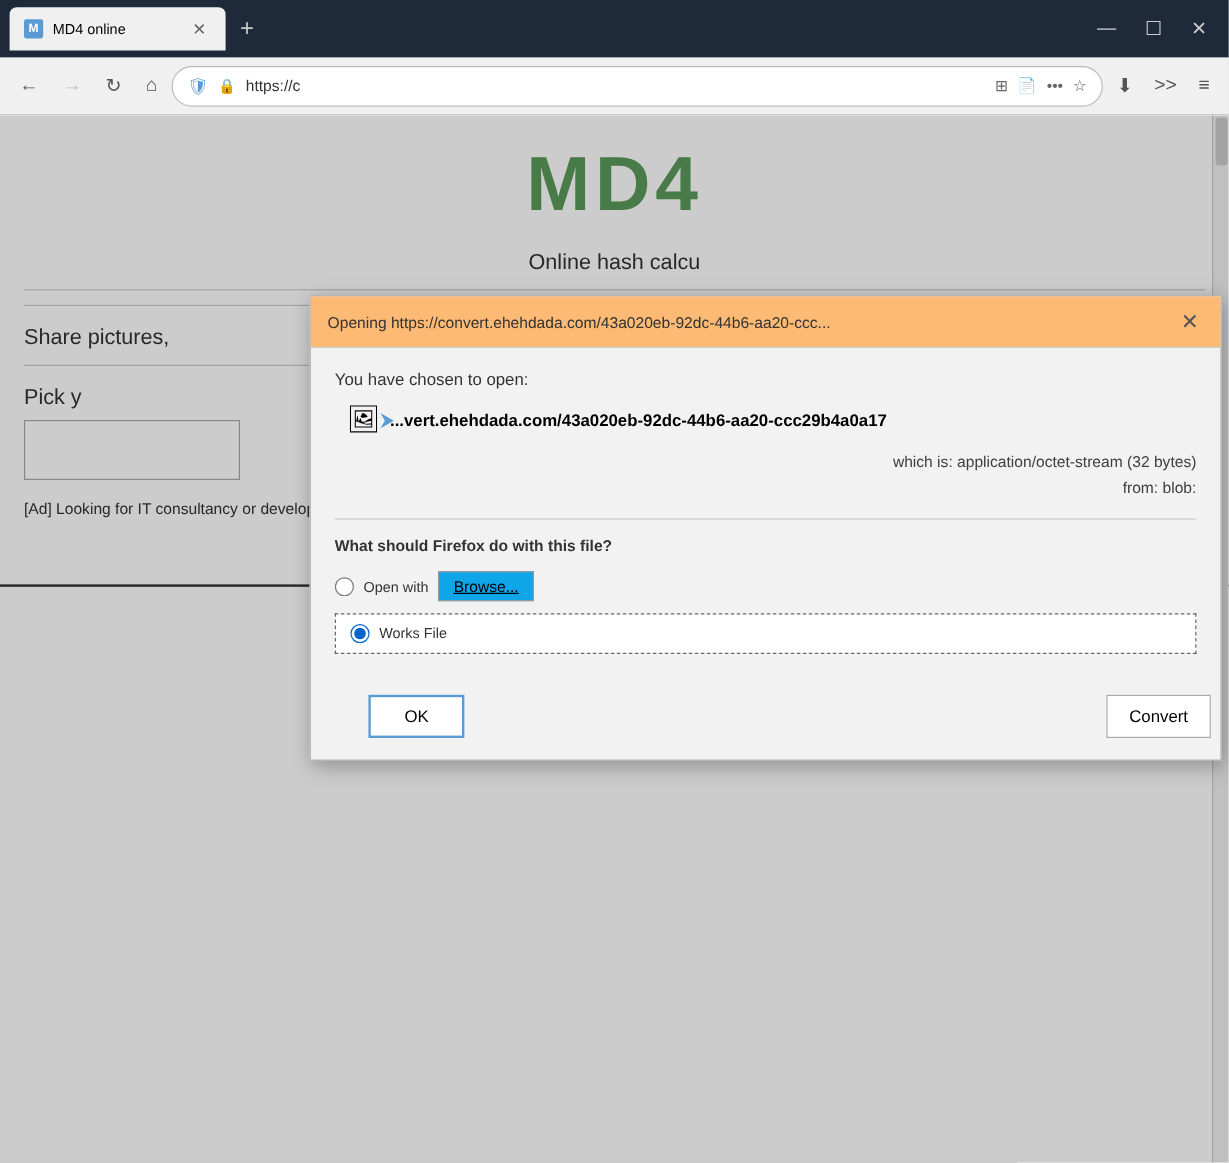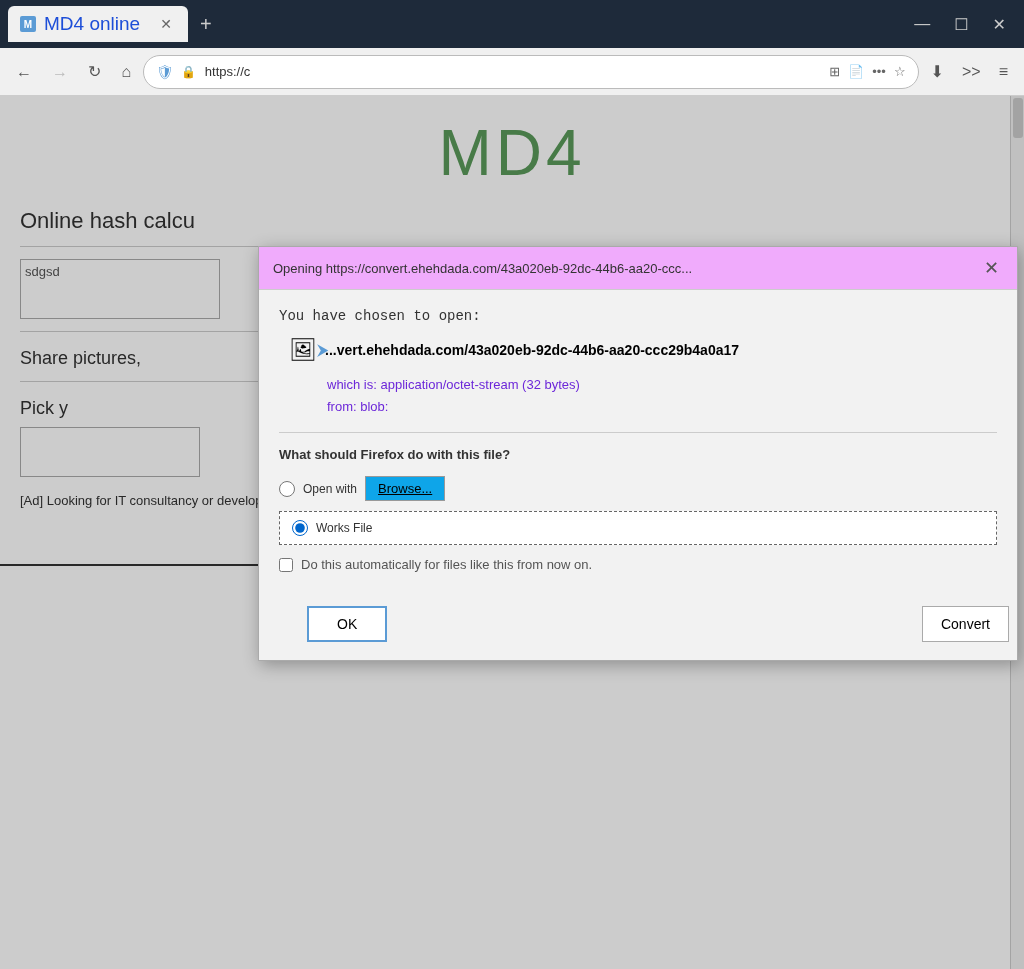--- a/index.html
+++ b/index.html
@@ -33,22 +33,22 @@
     }
     .browser-tab-icon {
       width: 16px;
       height: 16px;
       background: #5b9bd5;
       border-radius: 2px;
       display: flex;align-items:center;justify-content:center;
       font-size:10px;color:white;font-weight:bold;
     }
     .browser-tab-title {
-      font-size: 19px;
-      color: #1d4ed8;
+      font-size: 12px;
+      color: #000000;
       flex:1;
     }
     .tab-close {
       font-size: 14px;
       color: #666;
       cursor: pointer;
       padding: 2px 4px;
     }
     .new-tab-btn {
       background: transparent;
@@ -141,32 +141,33 @@
     }
 
     
     .site-header {
       text-align: center;
       padding: 20px 0 10px;
     }
     .site-logo {
       font-size: 64px;
       color: #5a9a5a;
-      font-weight: normal;
+      font-weight: bold;
       letter-spacing: 4px;
       font-family: 'Arial Black', sans-serif;
     }
 
     .page-text {
       padding: 0 20px;
     }
     .online-hash {
-      font-size: 22px;
+      font-size: 18px;
       color: #333;
       margin-top: 8px;
+      text-align: center;
     }
     .divider {
       border: none;
       border-top: 1px solid #ccc;
       margin: 12px 0;
     }
     .textarea-box {
       border: 1px solid #aaa;
       width: 200px;
       height: 60px;
@@ -251,21 +252,21 @@
       position: absolute;
       top: 150px;
       left: 258px;
       width: 760px;
       background: #f2f2f2;
       border: 1px solid #aaa;
       box-shadow: 2px 4px 16px rgba(0,0,0,0.3);
       z-index: 101;
     }
     .dialog-titlebar {
-      background: #f0abfc;
+      background: #fdba74;
       padding: 10px 14px;
       border-bottom: 1px solid #ccc;
       display: flex;
       align-items: center;
       justify-content: space-between;
     }
     .dialog-title-text {
       font-size: 13px;
       color: #333;
     }
@@ -277,21 +278,20 @@
       color: #555;
       padding: 0 4px;
     }
     .dialog-body {
       padding: 18px 20px 20px;
     }
     .chosen-text {
       font-size: 14px;
       color: #333;
       margin-bottom: 12px;
-      font-family: Liberation Mono, monospace;
     }
     .file-info {
       display: flex;
       align-items: center;
       gap: 8px;
       margin-bottom: 10px;
       padding-left: 10px;
     }
     .file-icon {
       width: 28px;
@@ -301,23 +301,24 @@
       justify-content: space-between;
       flex-shrink: 0;
     }
     .file-url {
       font-size: 14px;
       font-weight: bold;
       color: #000;
     }
     .file-meta {
       font-size: 13px;
-      color: #6d28d9;
+      color: #404040;
       margin-left: 48px;
       line-height: 1.7;
+      text-align: right;
     }
     .dialog-divider {
       border: none;
       border-top: 1px solid #ccc;
       margin: 14px 0;
     }
     .question {
       font-size: 13px;
       font-weight: bold;
       color: #333;
@@ -440,21 +441,20 @@
     <div class="scrollbar-thumb"></div>
   </div>
 
   <div class="site-header">
     <div class="site-logo">MD4</div>
   </div>
 
   <div class="page-text">
     <div class="online-hash">Online hash calcu</div>
     <hr class="divider">
-    <div class="textarea-box">sdgsd</div>
     <hr class="divider">
     <div class="share-text">Share pictures,</div>
     <hr class="divider">
     <div class="pick-text">Pick y</div>
     <div class="file-input-box"></div>
   </div>
 
   <div class="ad-text">
     <span>[Ad] Looking for IT consultancy or development?</span>
     <a class="ad-link">Lucentinian Works Co Ltd.</a>
@@ -505,24 +505,20 @@
         <input type="radio" class="radio-input" name="file-action" value="open" style="">
         <span class="radio-label">Open with</span>
         <button class="browse-btn">Browse...</button>
       </div>
 
       <div class="save-file-row">
         <input type="radio" class="radio-input" name="file-action" value="save" checked="" style="">
         <span class="radio-label">Works File</span>
       </div>
 
-      <div class="checkbox-row">
-        <input type="checkbox" class="checkbox-input" style="">
-        <span class="checkbox-label">Do this automatically for files like this from now on.</span>
-      </div>
     </div>
 
     <div class="dialog-footer">
       <button class="dialog-ok-btn">OK</button>
       <button class="dialog-cancel-btn">Convert</button>
     </div>
   </div>
 </div>
 
 </body></html>

